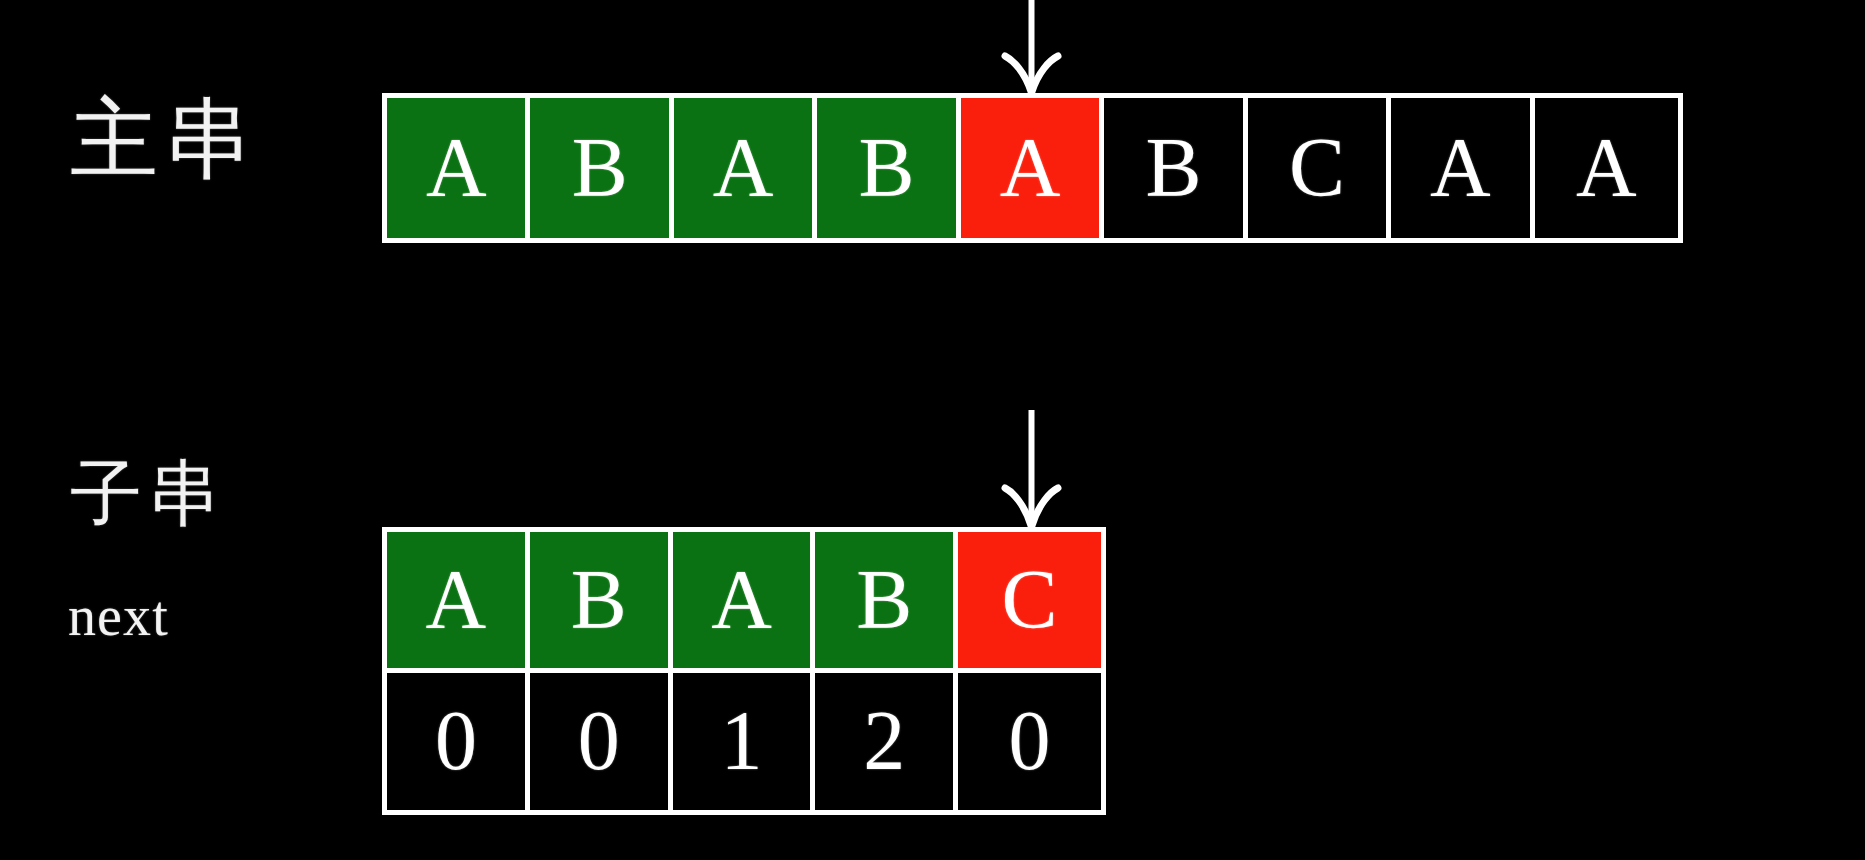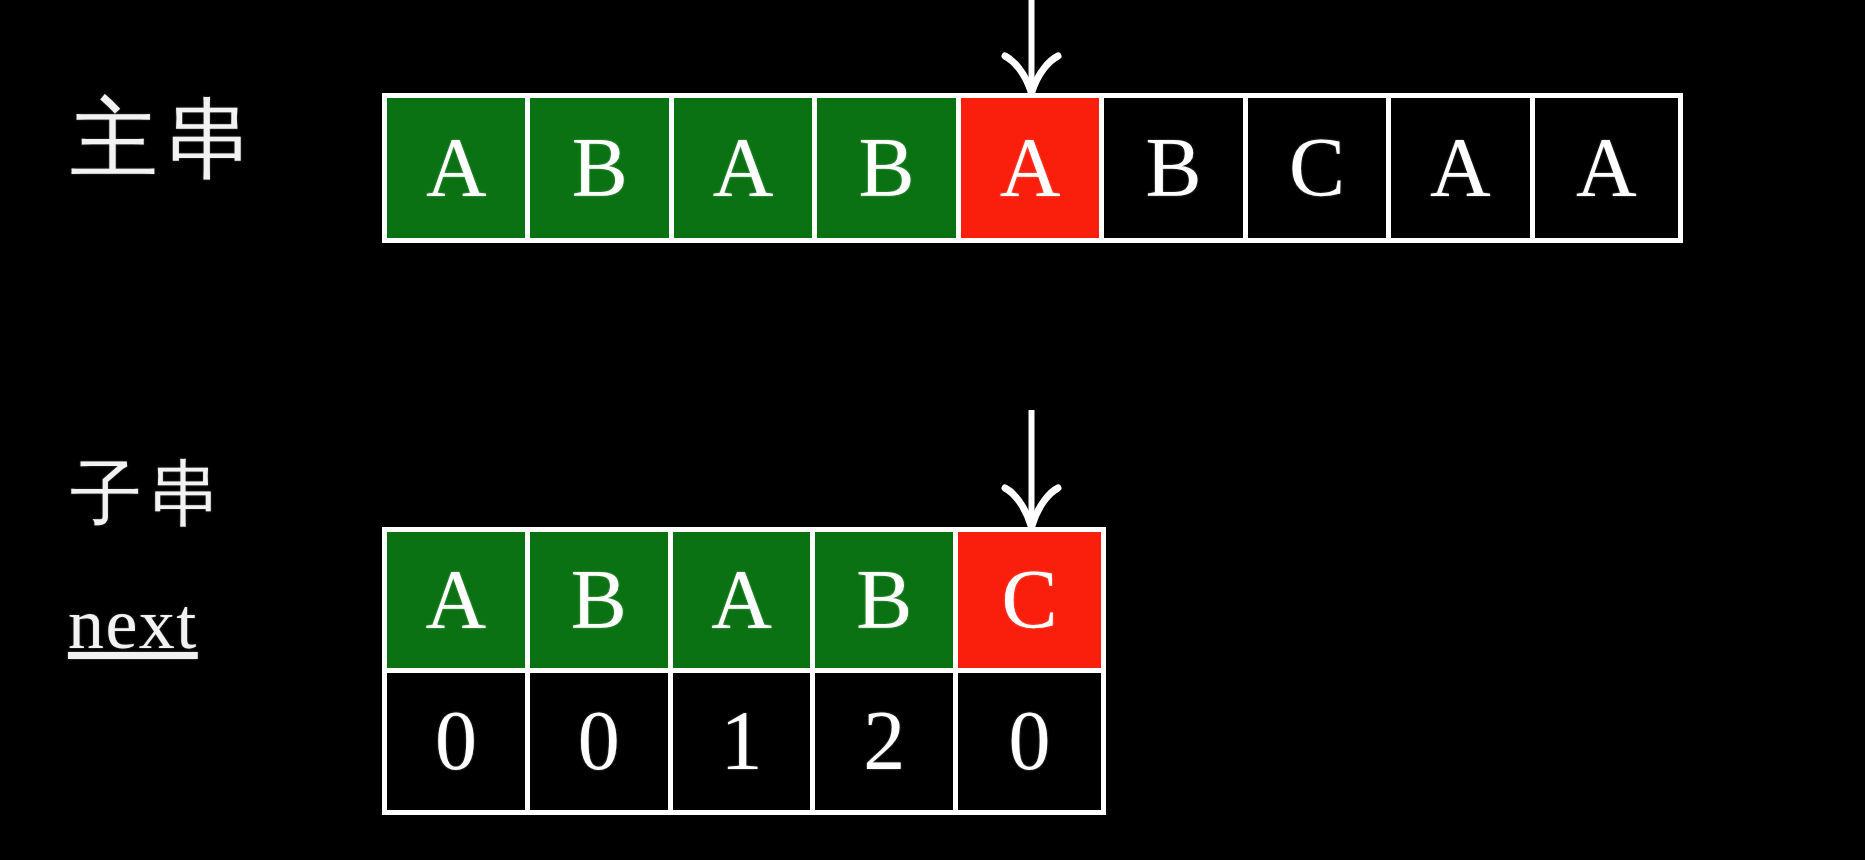--- a/index.html
+++ b/index.html
@@ -43,23 +43,22 @@
   #label-sub {
     left: 62px;
     top: 458px;
     font-size: 72px;
     line-height: 1;
     letter-spacing: 6px;
   }
   #label-next {
     left: 60px;
     top: 588px;
-    font-size: 72px;
+    font-size: 56px;
     line-height: 1;
-    text-decoration: underline;
   }
 
   
   .grid {
     position: absolute;
     display: flex;
     box-sizing: border-box;
     border: 5px solid #ffffff;
     background: #000000;
   }

